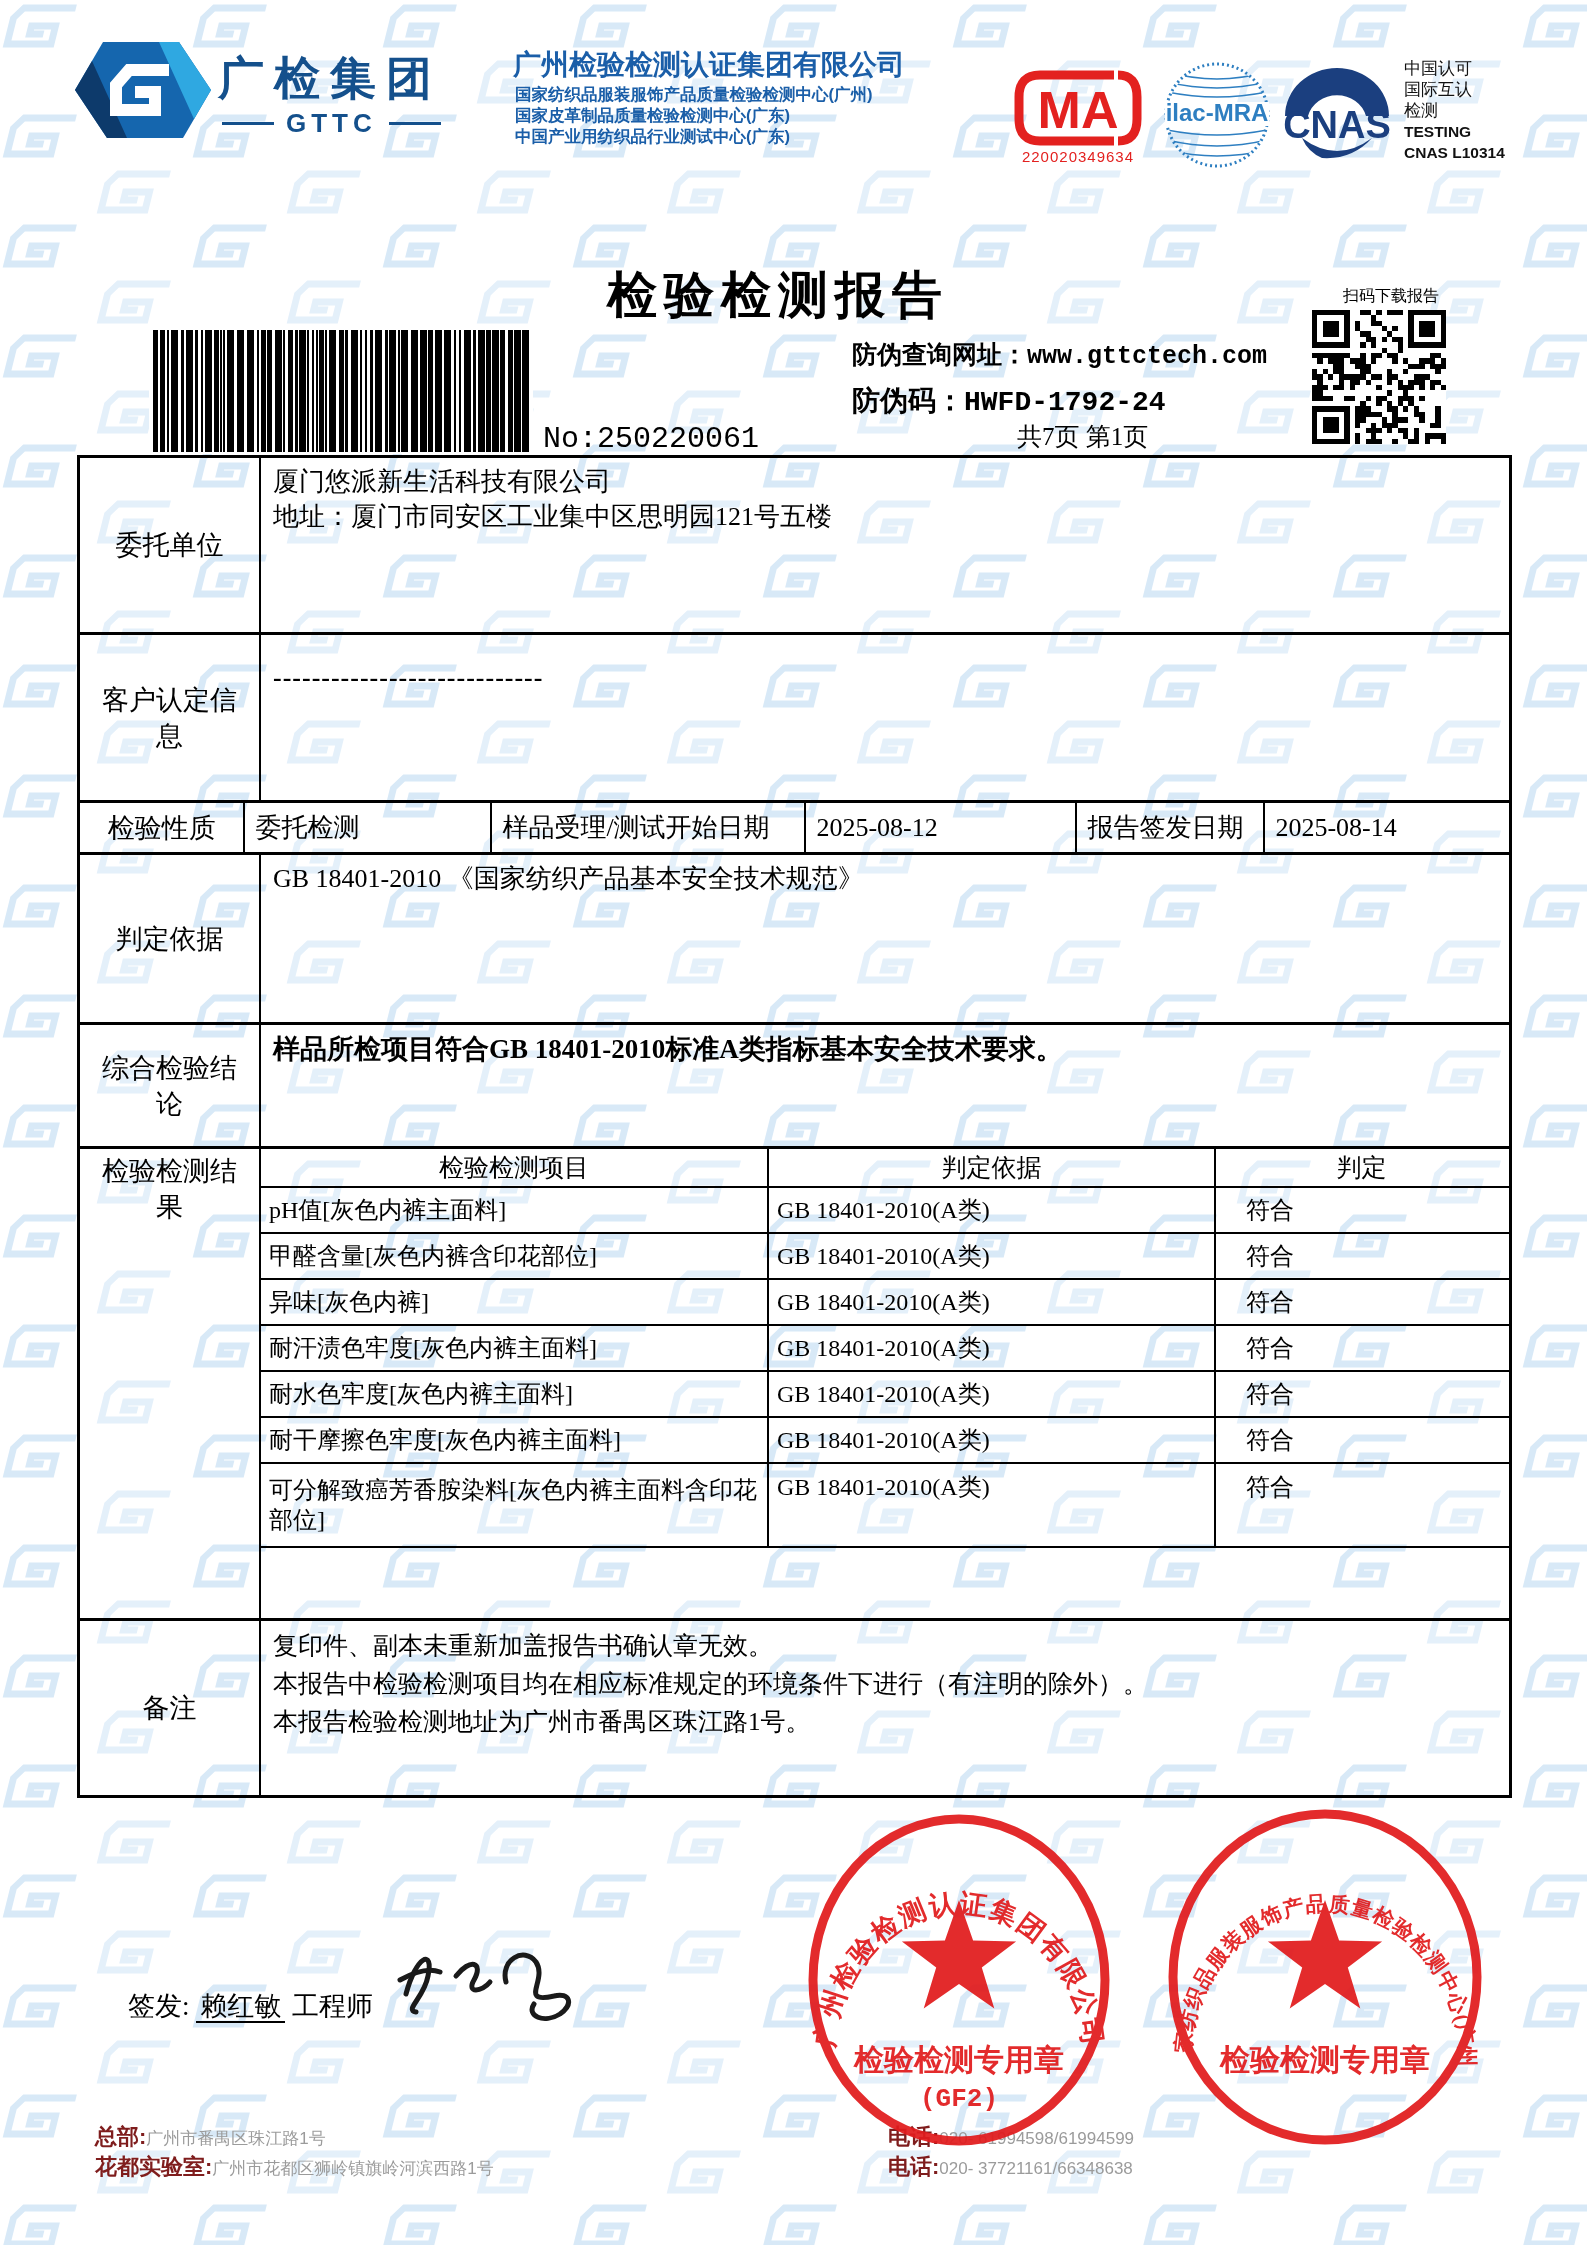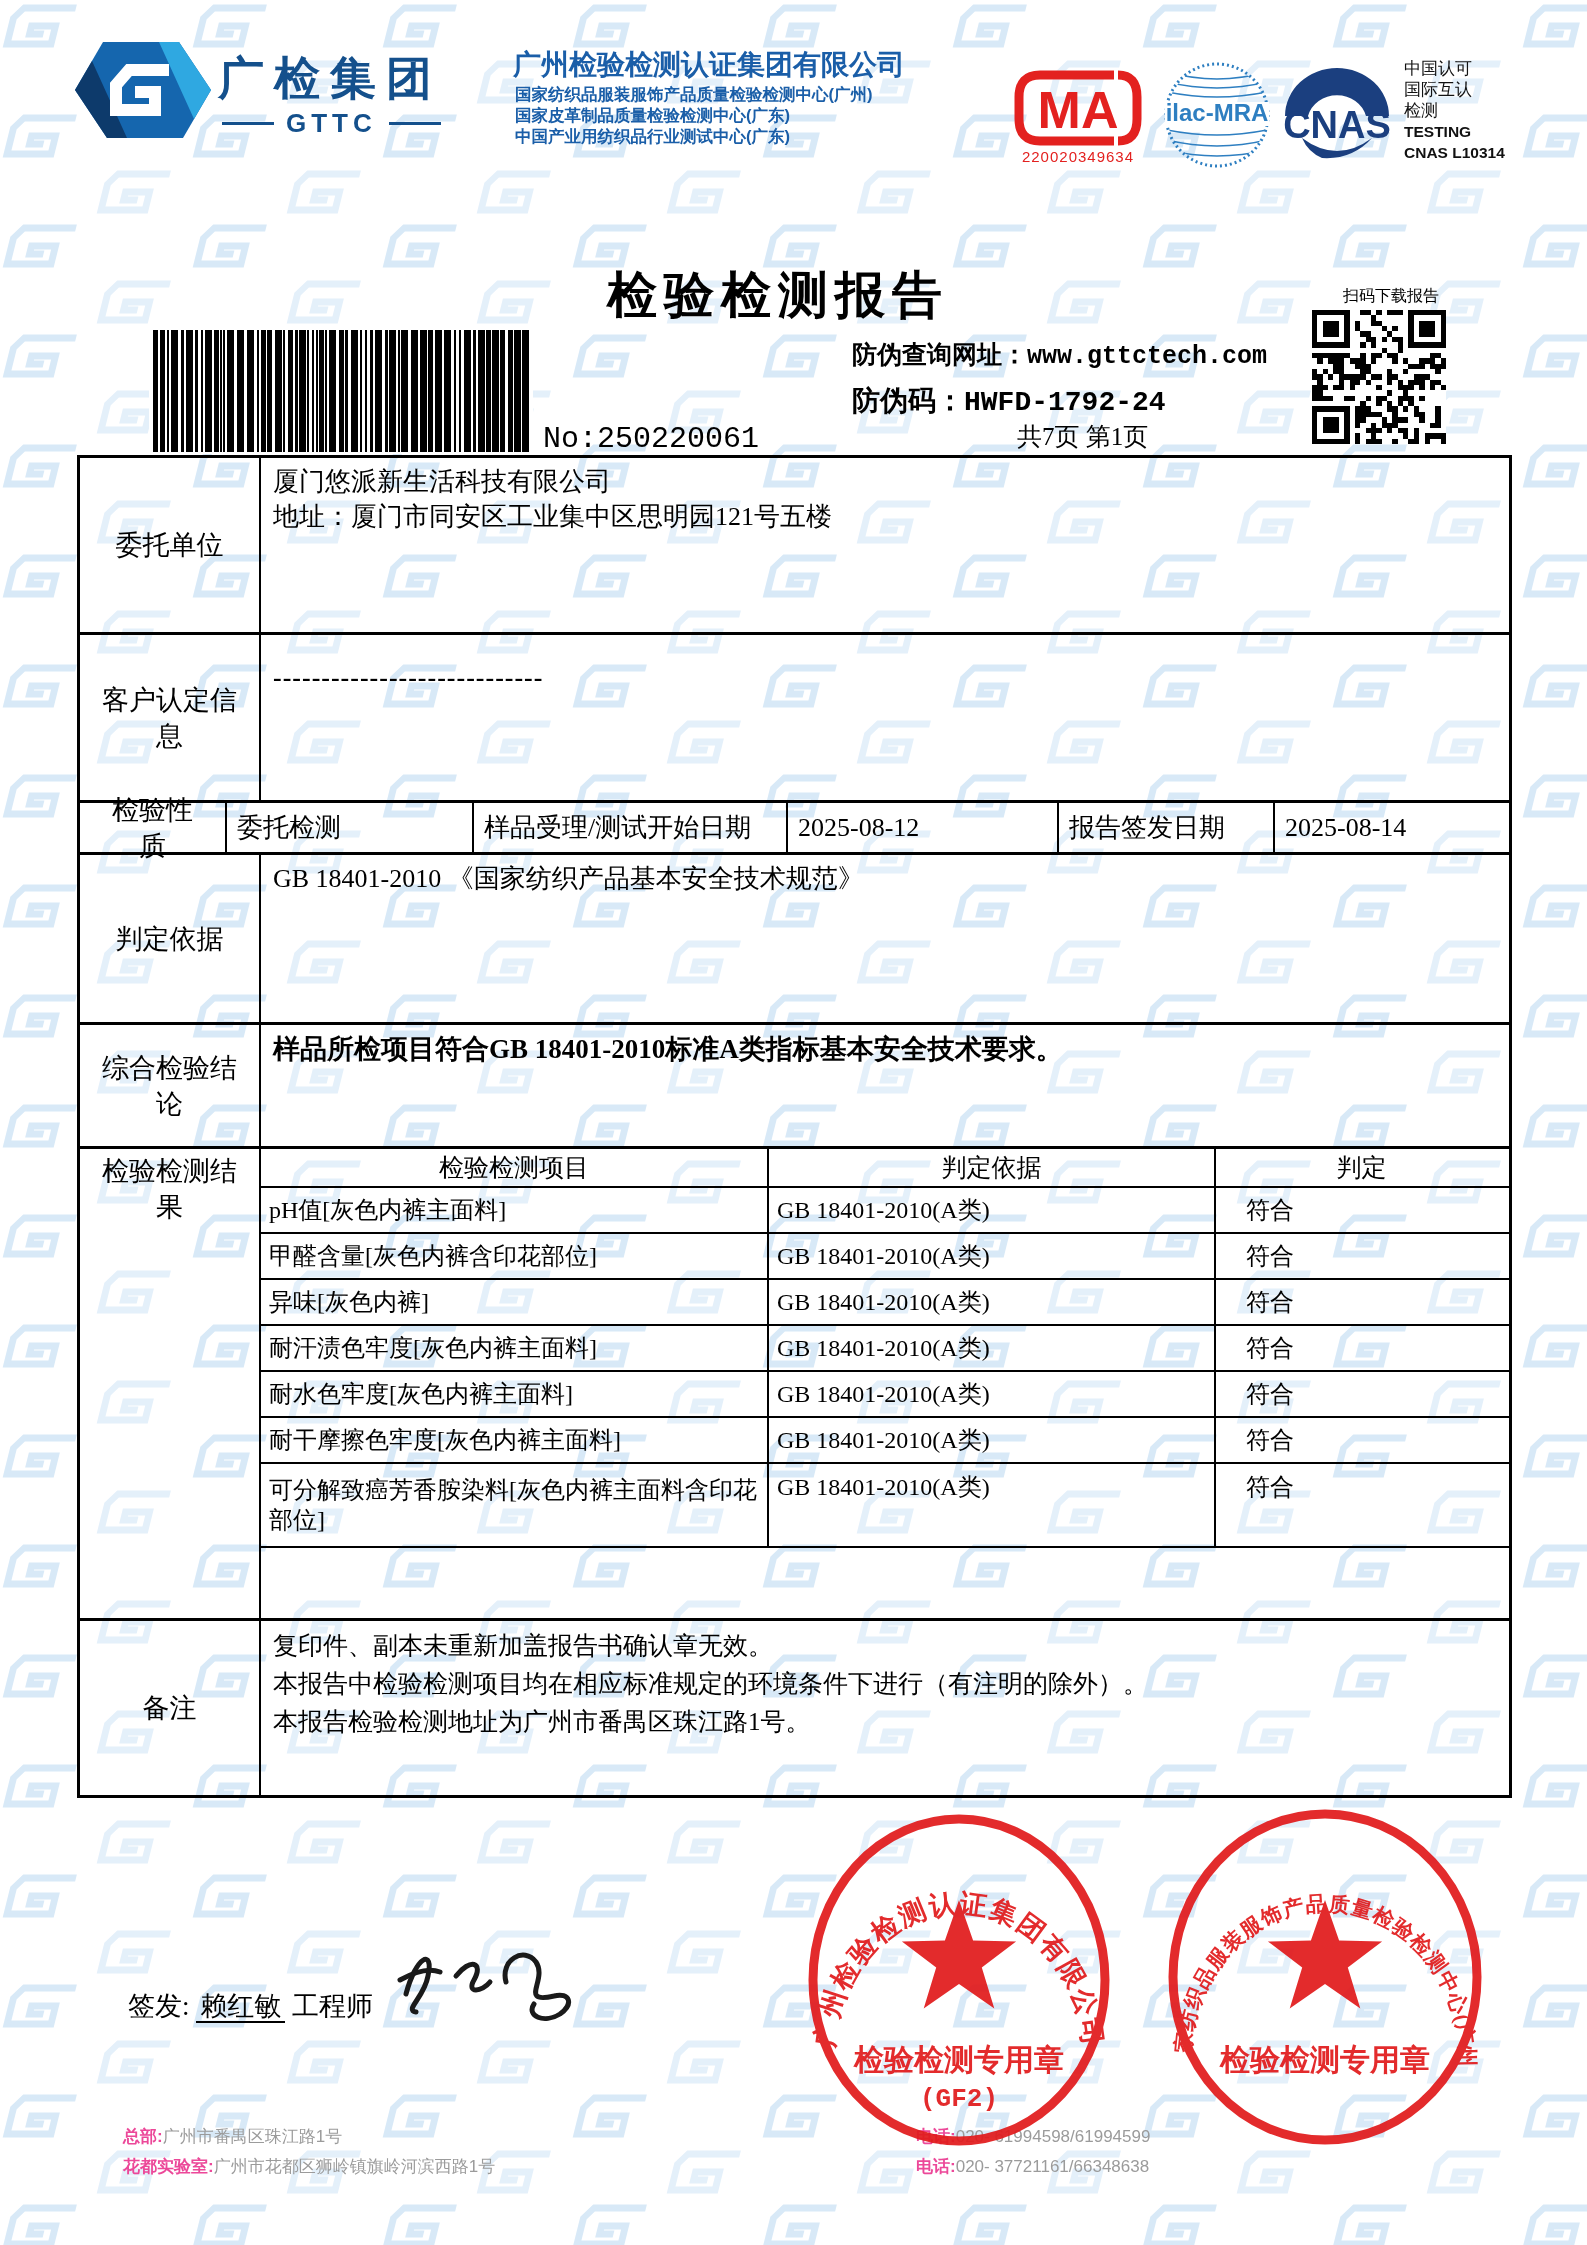--- a/index.html
+++ b/index.html
@@ -57,21 +57,21 @@
   .res-cell.c1{width:508px;}
   .res-cell.c2{width:447px;}
   .res-cell.c3{width:269px;}
   .res-row.head .res-cell{justify-content:center;font-size:25px;}
   .res-empty{flex:1;}
   .remark-line{font-size:25px;line-height:38px;}
   
   .sig-line{font-size:27px;}
   .sig-name{border-bottom:2px solid #000;padding:0 4px;}
   .foot-label{font-family:"Liberation Sans","DejaVu Sans",sans-serif;font-weight:bold;
-              font-size:17px;color:#ec4899;margin-left:28px;}
+              font-size:22px;color:#7f1d1d;}
   .foot-val{font-family:"Liberation Sans","DejaVu Sans",sans-serif;font-size:17px;color:#9b9b9b;}
   .foot-row{line-height:30px;white-space:nowrap;}
   .stamp-text{font-weight:bold;fill:#e11b1d;}
 </style>
 </head>
 <body>
 
 <div id="page">
 
   <svg class="abs" style="left:0;top:0;z-index:0;" width="1587" height="2245">
@@ -533,21 +533,21 @@
         <div class="dashes" style="margin-top:22px;">----------------------------</div>
       </div>
     </div>
 
     <div class="trow" style="height:52px;">
       <div class="tlabel">检验性质</div>
       <div class="cellrow">
         <div class="cell" style="width:247px;">委托检测</div>
         <div class="cell" style="width:314px;">样品受理/测试开始日期</div>
         <div class="cell" style="width:271px;">2025-08-12</div>
-        <div class="cell" style="width:216px;">报告签发日期</div>
+        <div class="cell" style="width:188px;">报告签发日期</div>
         <div class="cell" style="width:234px;">2025-08-14</div>
       </div>
     </div>
 
     <div class="trow" style="height:170px;">
       <div class="tlabel">判定依据</div>
       <div class="tcontent pad">GB 18401-2010 《国家纺织产品基本安全技术规范》</div>
     </div>
 
     <div class="trow" style="height:124px;">

